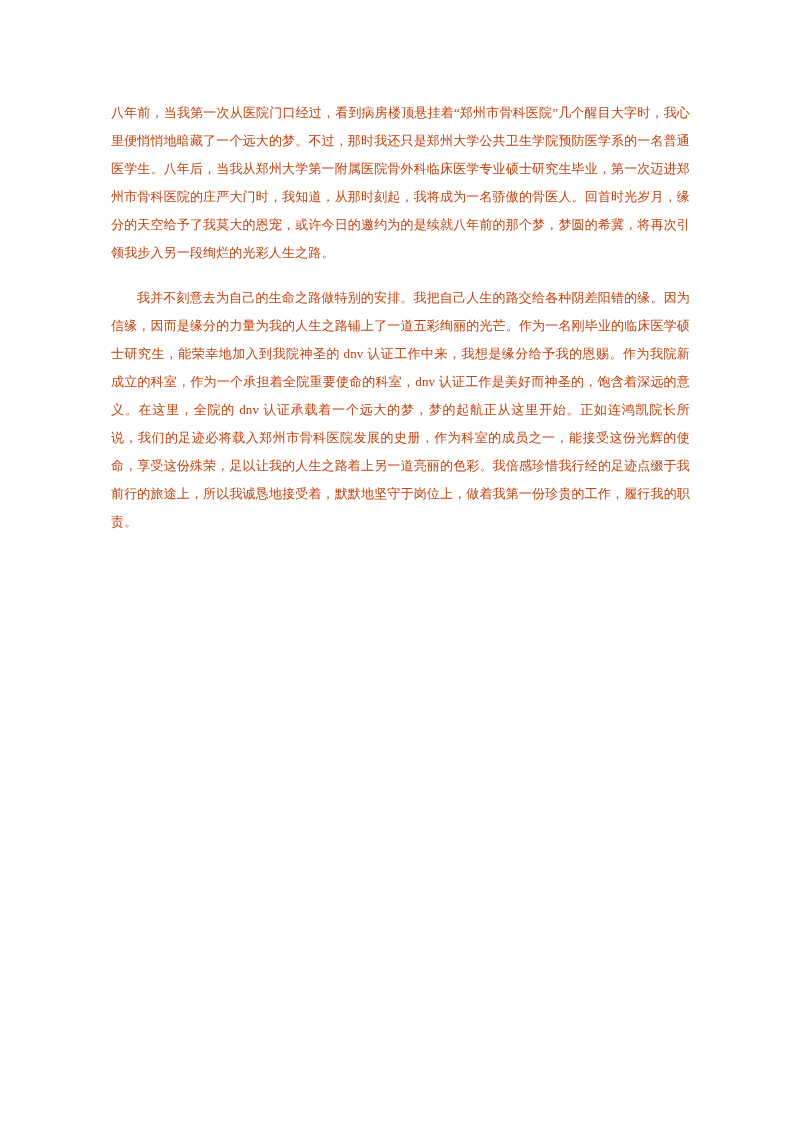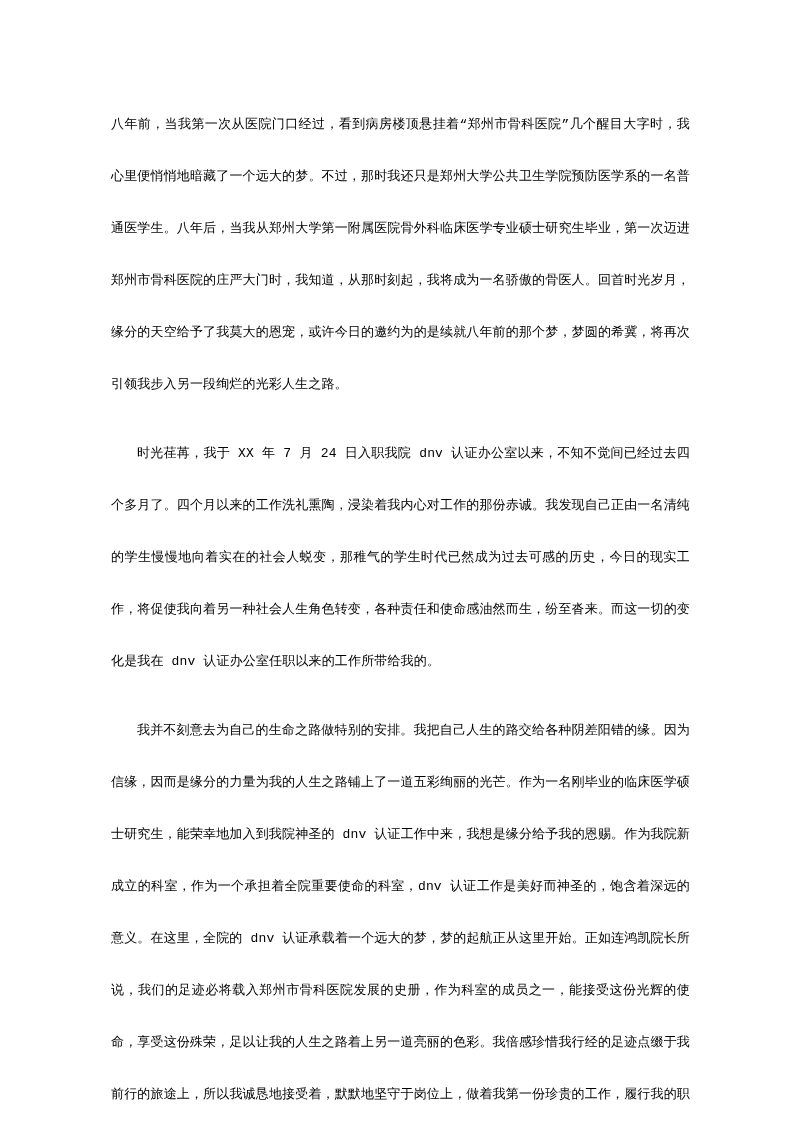--- a/index.html
+++ b/index.html
@@ -14,36 +14,35 @@
     background: #ffffff;
     overflow: hidden;
   }
   .doc-body {
     position: absolute;
     left: 111px;
     top: 99px;
     width: 579px;
   }
   .doc-body p {
-    font-family: Liberation Mono, monospace;
+    font-family: Liberation Serif, serif;
     font-size: 13px;
     letter-spacing: 0.15px;
-    line-height: 52px;
-    color: #000000;
+    line-height: 28px;
+    color: #c2410c;
     text-align: justify;
     text-justify: inter-ideograph;
     margin: 0 0 17px 0;
     word-break: break-all;
   }
   .doc-body p.indent {
     text-indent: 2em;
   }
 </style>
 </head>
 <body>
 
 <div class="page">
   <div class="doc-body">
     <p>八年前，当我第一次从医院门口经过，看到病房楼顶悬挂着“郑州市骨科医院”几个醒目大字时，我心里便悄悄地暗藏了一个远大的梦。不过，那时我还只是郑州大学公共卫生学院预防医学系的一名普通医学生。八年后，当我从郑州大学第一附属医院骨外科临床医学专业硕士研究生毕业，第一次迈进郑州市骨科医院的庄严大门时，我知道，从那时刻起，我将成为一名骄傲的骨医人。回首时光岁月，缘分的天空给予了我莫大的恩宠，或许今日的邀约为的是续就八年前的那个梦，梦圆的希冀，将再次引领我步入另一段绚烂的光彩人生之路。</p>
-    <p class="indent">时光荏苒，我于 XX 年 7 月 24 日入职我院 dnv 认证办公室以来，不知不觉间已经过去四个多月了。四个月以来的工作洗礼熏陶，浸染着我内心对工作的那份赤诚。我发现自己正由一名清纯的学生慢慢地向着实在的社会人蜕变，那稚气的学生时代已然成为过去可感的历史，今日的现实工作，将促使我向着另一种社会人生角色转变，各种责任和使命感油然而生，纷至沓来。而这一切的变化是我在 dnv 认证办公室任职以来的工作所带给我的。</p>
     <p class="indent">我并不刻意去为自己的生命之路做特别的安排。我把自己人生的路交给各种阴差阳错的缘。因为信缘，因而是缘分的力量为我的人生之路铺上了一道五彩绚丽的光芒。作为一名刚毕业的临床医学硕士研究生，能荣幸地加入到我院神圣的 dnv 认证工作中来，我想是缘分给予我的恩赐。作为我院新成立的科室，作为一个承担着全院重要使命的科室，dnv 认证工作是美好而神圣的，饱含着深远的意义。在这里，全院的 dnv 认证承载着一个远大的梦，梦的起航正从这里开始。正如连鸿凯院长所说，我们的足迹必将载入郑州市骨科医院发展的史册，作为科室的成员之一，能接受这份光辉的使命，享受这份殊荣，足以让我的人生之路着上另一道亮丽的色彩。我倍感珍惜我行经的足迹点缀于我前行的旅途上，所以我诚恳地接受着，默默地坚守于岗位上，做着我第一份珍贵的工作，履行我的职责。</p>
   </div>
 </div>
 
 </body></html>

